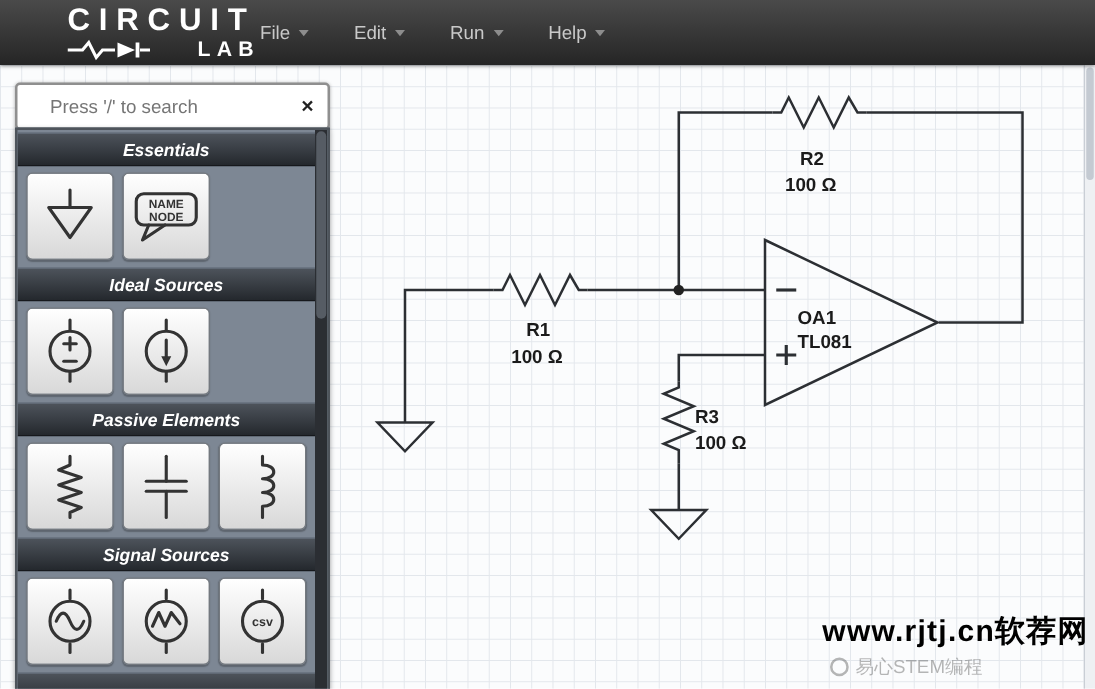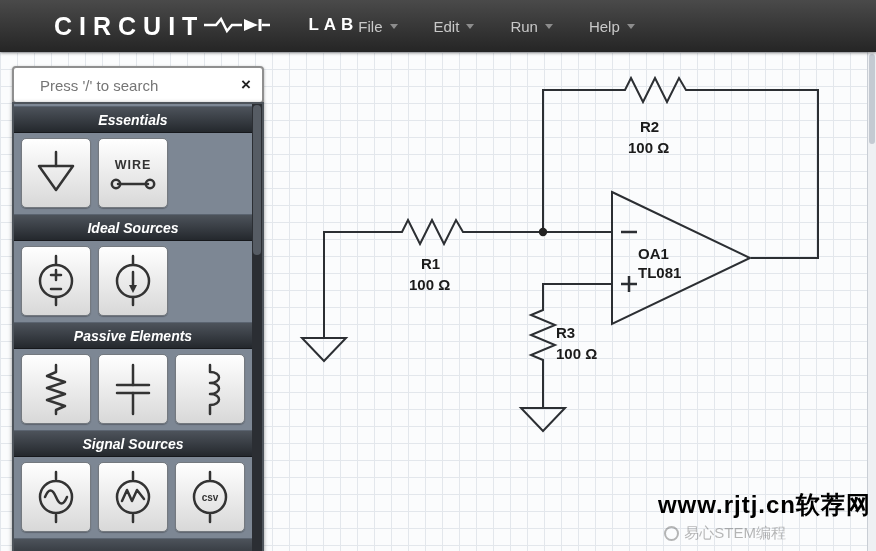--- a/index.html
+++ b/index.html
@@ -9,21 +9,21 @@
     font-family:"Liberation Sans", sans-serif; background:#fff;
   }
 
   
   .navbar {
     position:absolute; top:0; left:0; width:876px; height:52px;
     background:linear-gradient(#4a4a4a, #252525);
     display:flex; align-items:center; z-index:40;
     box-shadow:0 1px 3px rgba(0,0,0,.45);
   }
-  .logo { margin-left:54px; display:flex; line-height:1; }
+  .logo { margin-left:54px; display:flex; flex-direction:column; line-height:1; }
   .logo-circuit { color:#fff; font-weight:bold; font-size:25px; letter-spacing:7px; }
   .logo-bottom { display:flex; margin-top:2px; }
   .logo-lab { color:#fff; font-weight:bold; font-size:17px; letter-spacing:5px; margin-left:4px; }
   .menus { display:flex; gap:36px; align-items:center; }
   .menu-item { color:#c9c9c9; font-size:15px; display:flex; align-items:center; cursor:pointer; }
   .caret {
     width:0; height:0; border-left:4px solid transparent; border-right:4px solid transparent;
     border-top:5px solid #8d8d8d; margin-left:7px; display:inline-block;
   }
 
@@ -200,24 +200,24 @@
         </div>
         <div class="tb-row">
           <button class="tb-item">
             <svg width="58" height="58" viewBox="0 0 58 58">
               <path class="icon-stroke" d="M29 8 V22"></path>
               <path class="icon-stroke" d="M12 22 L46 22 L29 46 Z"></path>
             </svg>
           </button>
           <button class="tb-item">
             <svg width="58" height="58" viewBox="0 0 58 58">
-              <text class="icon-text" x="29" y="25" font-size="12.5" text-anchor="middle" letter-spacing="1">WIRE</text>
-              <path class="icon-stroke" d="M14 40 H44"></path>
-              <circle class="icon-stroke" cx="12" cy="40" r="4.2" fill="#fff"></circle>
-              <circle class="icon-stroke" cx="46" cy="40" r="4.2" fill="#fff"></circle>
+              <rect class="icon-stroke" x="5" y="11" width="48" height="25" rx="6"></rect>
+              <path class="icon-stroke" d="M15 36 L10 48 L28 36"></path>
+              <text class="icon-text" x="29" y="22" font-size="9.5" text-anchor="middle">NAME</text>
+              <text class="icon-text" x="29" y="33" font-size="9.5" text-anchor="middle">NODE</text>
             </svg>
           </button>
         </div>
 
         <div class="tb-header">
           <span>Ideal Sources</span>
         </div>
         <div class="tb-row">
           <button class="tb-item">
             <svg width="58" height="58" viewBox="0 0 58 58">

